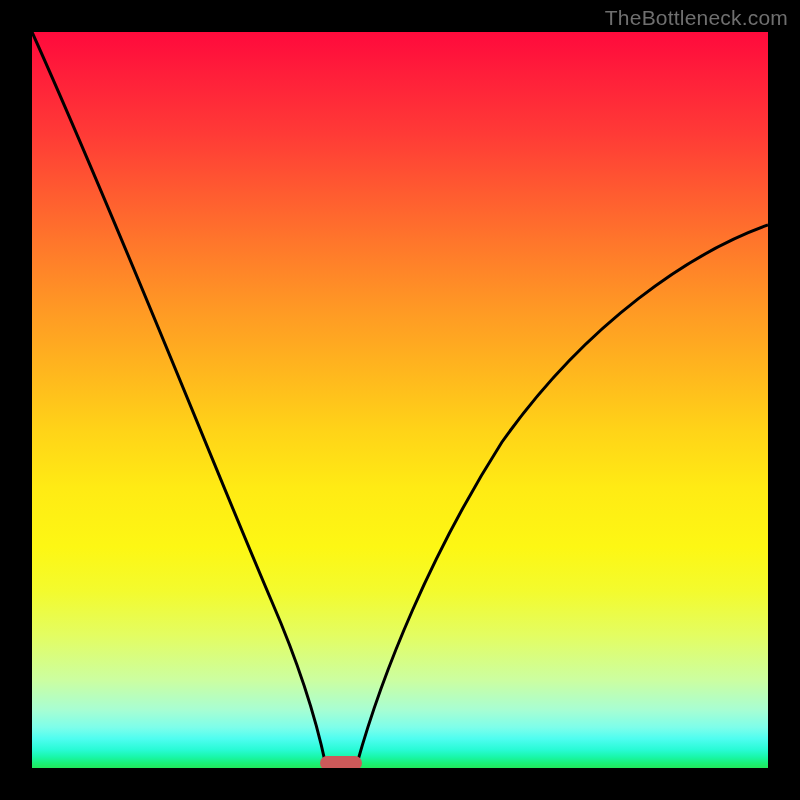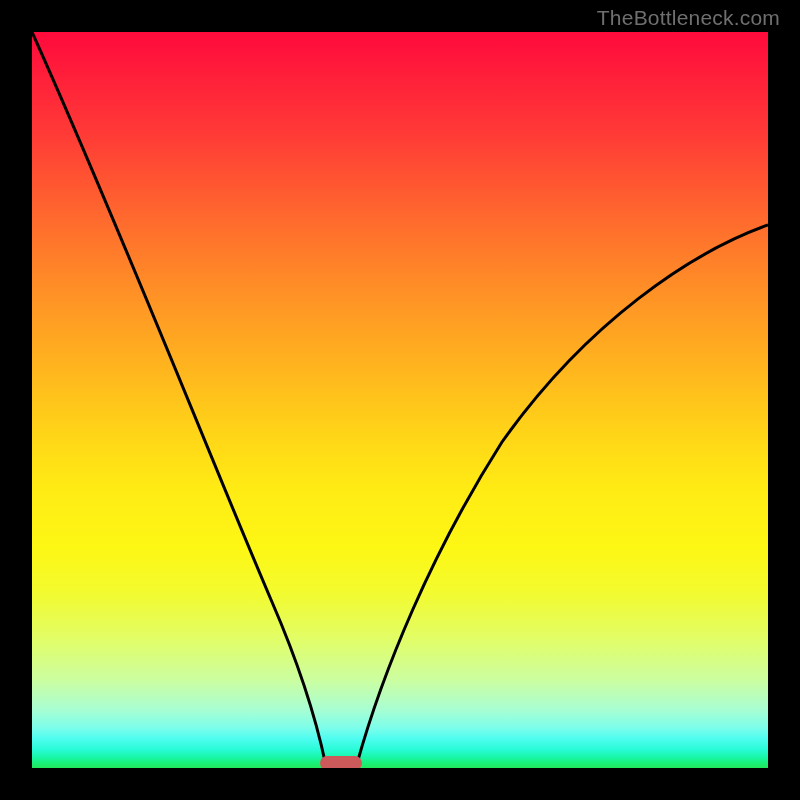--- a/index.html
+++ b/index.html
@@ -63,21 +63,21 @@
     width: 42px;
     height: 14px;
     border-radius: 7px;
     background: #cc5a5a;
     bottom: -2px;
     transform: translateX(-50%);
   }
   .watermark {
     position: absolute;
     top: 6px;
-    right: 20px;
+    right: 12px;
     color: #6f6f6f;
     font-size: 21px;
     font-weight: 400;
     letter-spacing: 0.2px;
     user-select: none;
   }
 </style>
 </head>
 <body>
 

